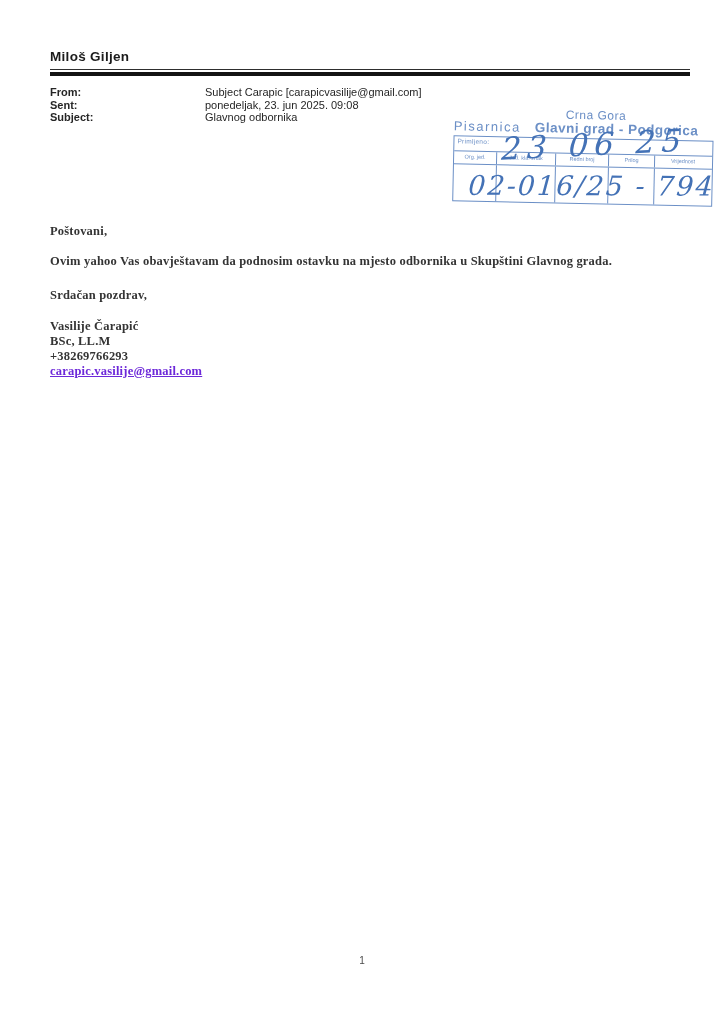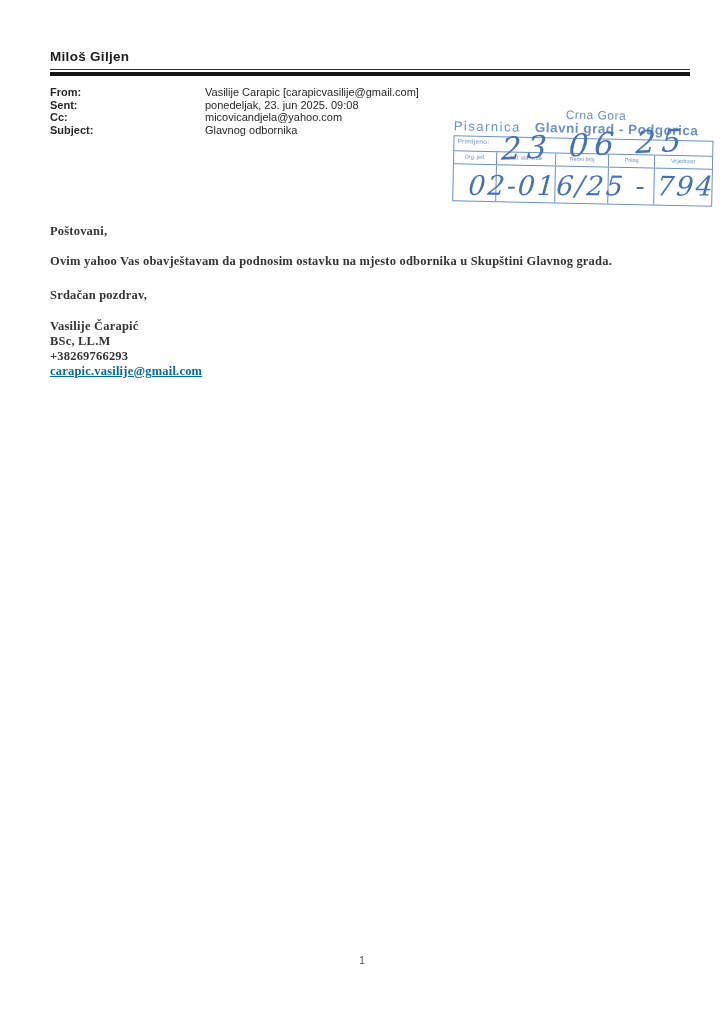--- a/index.html
+++ b/index.html
@@ -69,49 +69,45 @@
 
   
   .body-text { position:absolute; left:50px; color:#343434; font-size:12.5px; letter-spacing:0.2px;font-weight:bold; }
   .salutation { top:224px; }
   .paragraph  { top:254px; width:600px; }
   .closing    { top:288px;text-align:right; }
   .sig-name   { top:319px; }
   .sig-degree { top:334px; }
   .sig-phone  { top:349px;text-align:right; }
   .sig-email  { top:364px; }
-  .sig-email a { color:#0369a1; text-decoration:underline; }
+  .sig-email a { color:#6d28d9; text-decoration:underline; }
 
   
   .page-num {
     position:absolute; left:0; right:0; top:955px; text-align:center;
     font-family:"Liberation Sans", sans-serif; font-size:10px; color:#4a4a4a;
   }
 </style>
 </head>
 <body>
 
 <div class="page">
 
   <div class="sender-name">Miloš Giljen</div>
   <div class="rule-thin"></div>
   <div class="rule-thick"></div>
 
   <div class="meta">
     <div class="meta-row">
       <span class="meta-label">From:</span>
-      <span class="meta-value">Vasilije Carapic [carapicvasilije@gmail.com]</span>
+      <span class="meta-value">Subject Carapic [carapicvasilije@gmail.com]</span>
     </div>
     <div class="meta-row">
       <span class="meta-label">Sent:</span>
       <span class="meta-value">ponedeljak, 23. jun 2025. 09:08</span>
-    </div>
-    <div class="meta-row">
-      <span class="meta-label">Cc:</span>
-      <span class="meta-value">micovicandjela@yahoo.com</span>
     </div>
     <div class="meta-row">
       <span class="meta-label">Subject:</span>
       <span class="meta-value">Glavnog odbornika</span>
     </div>
   </div>
 
   <div class="stamp">
     <div class="stamp-country">Crna Gora</div>
     <div class="stamp-line2">

